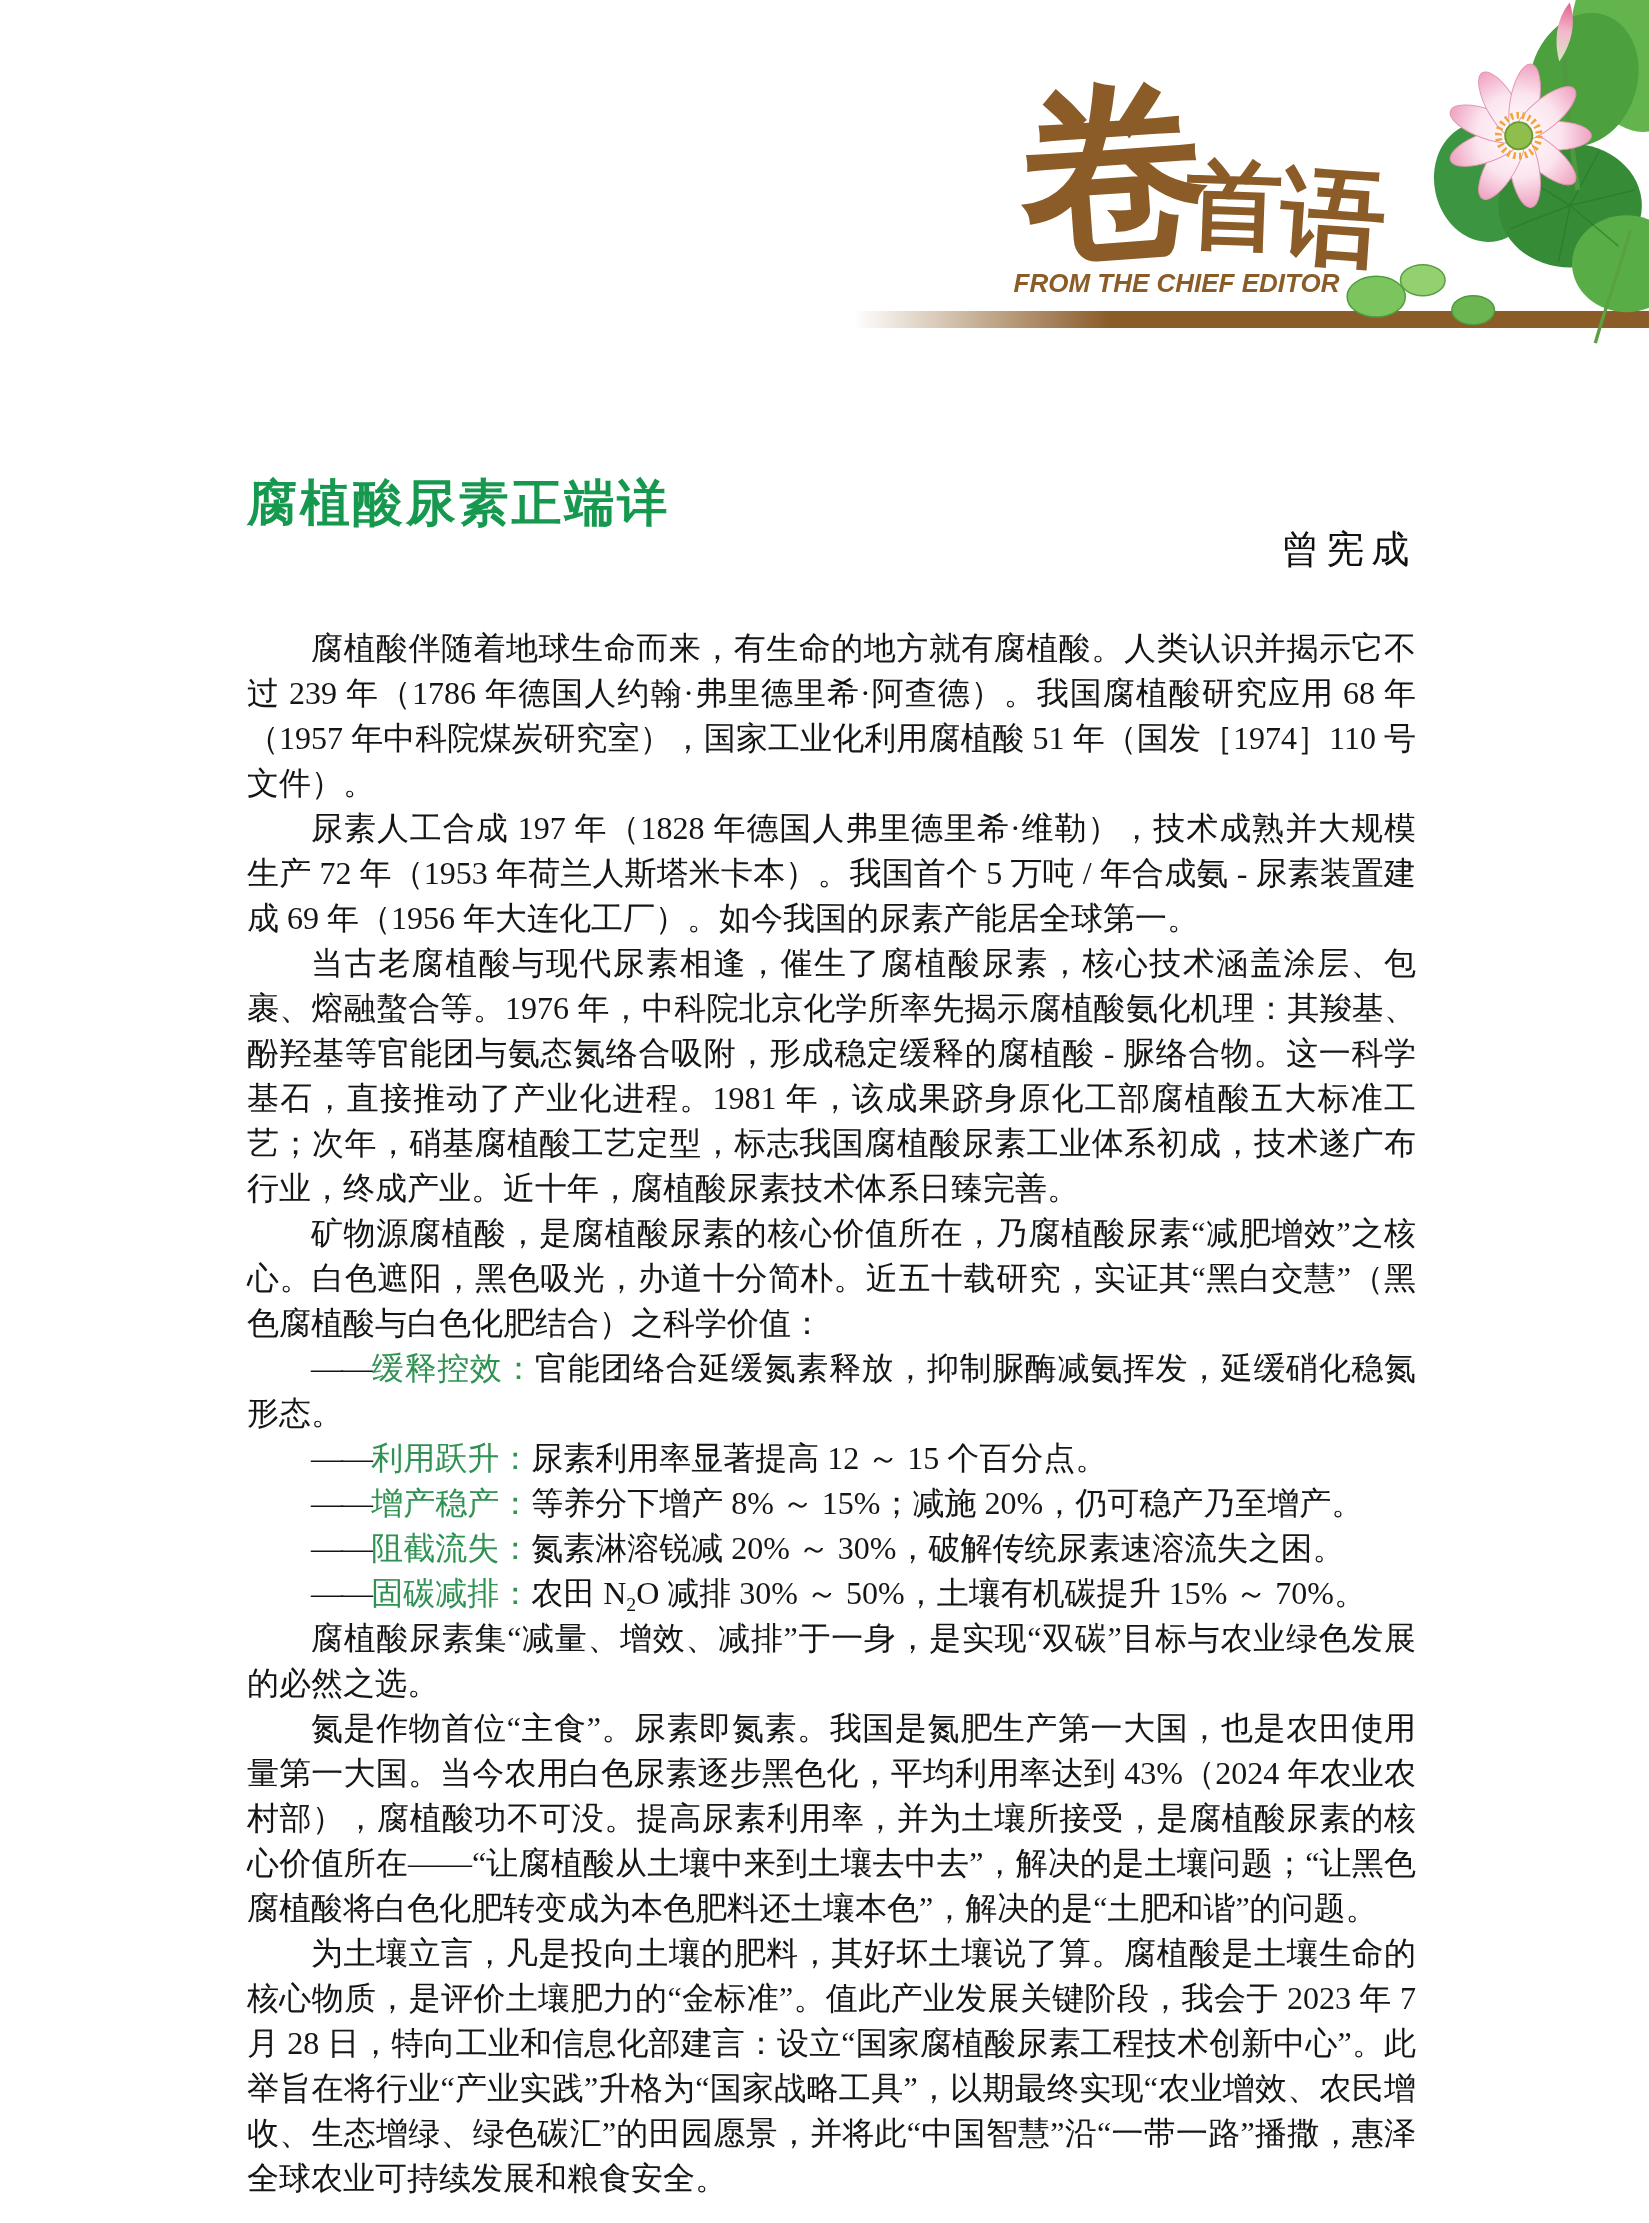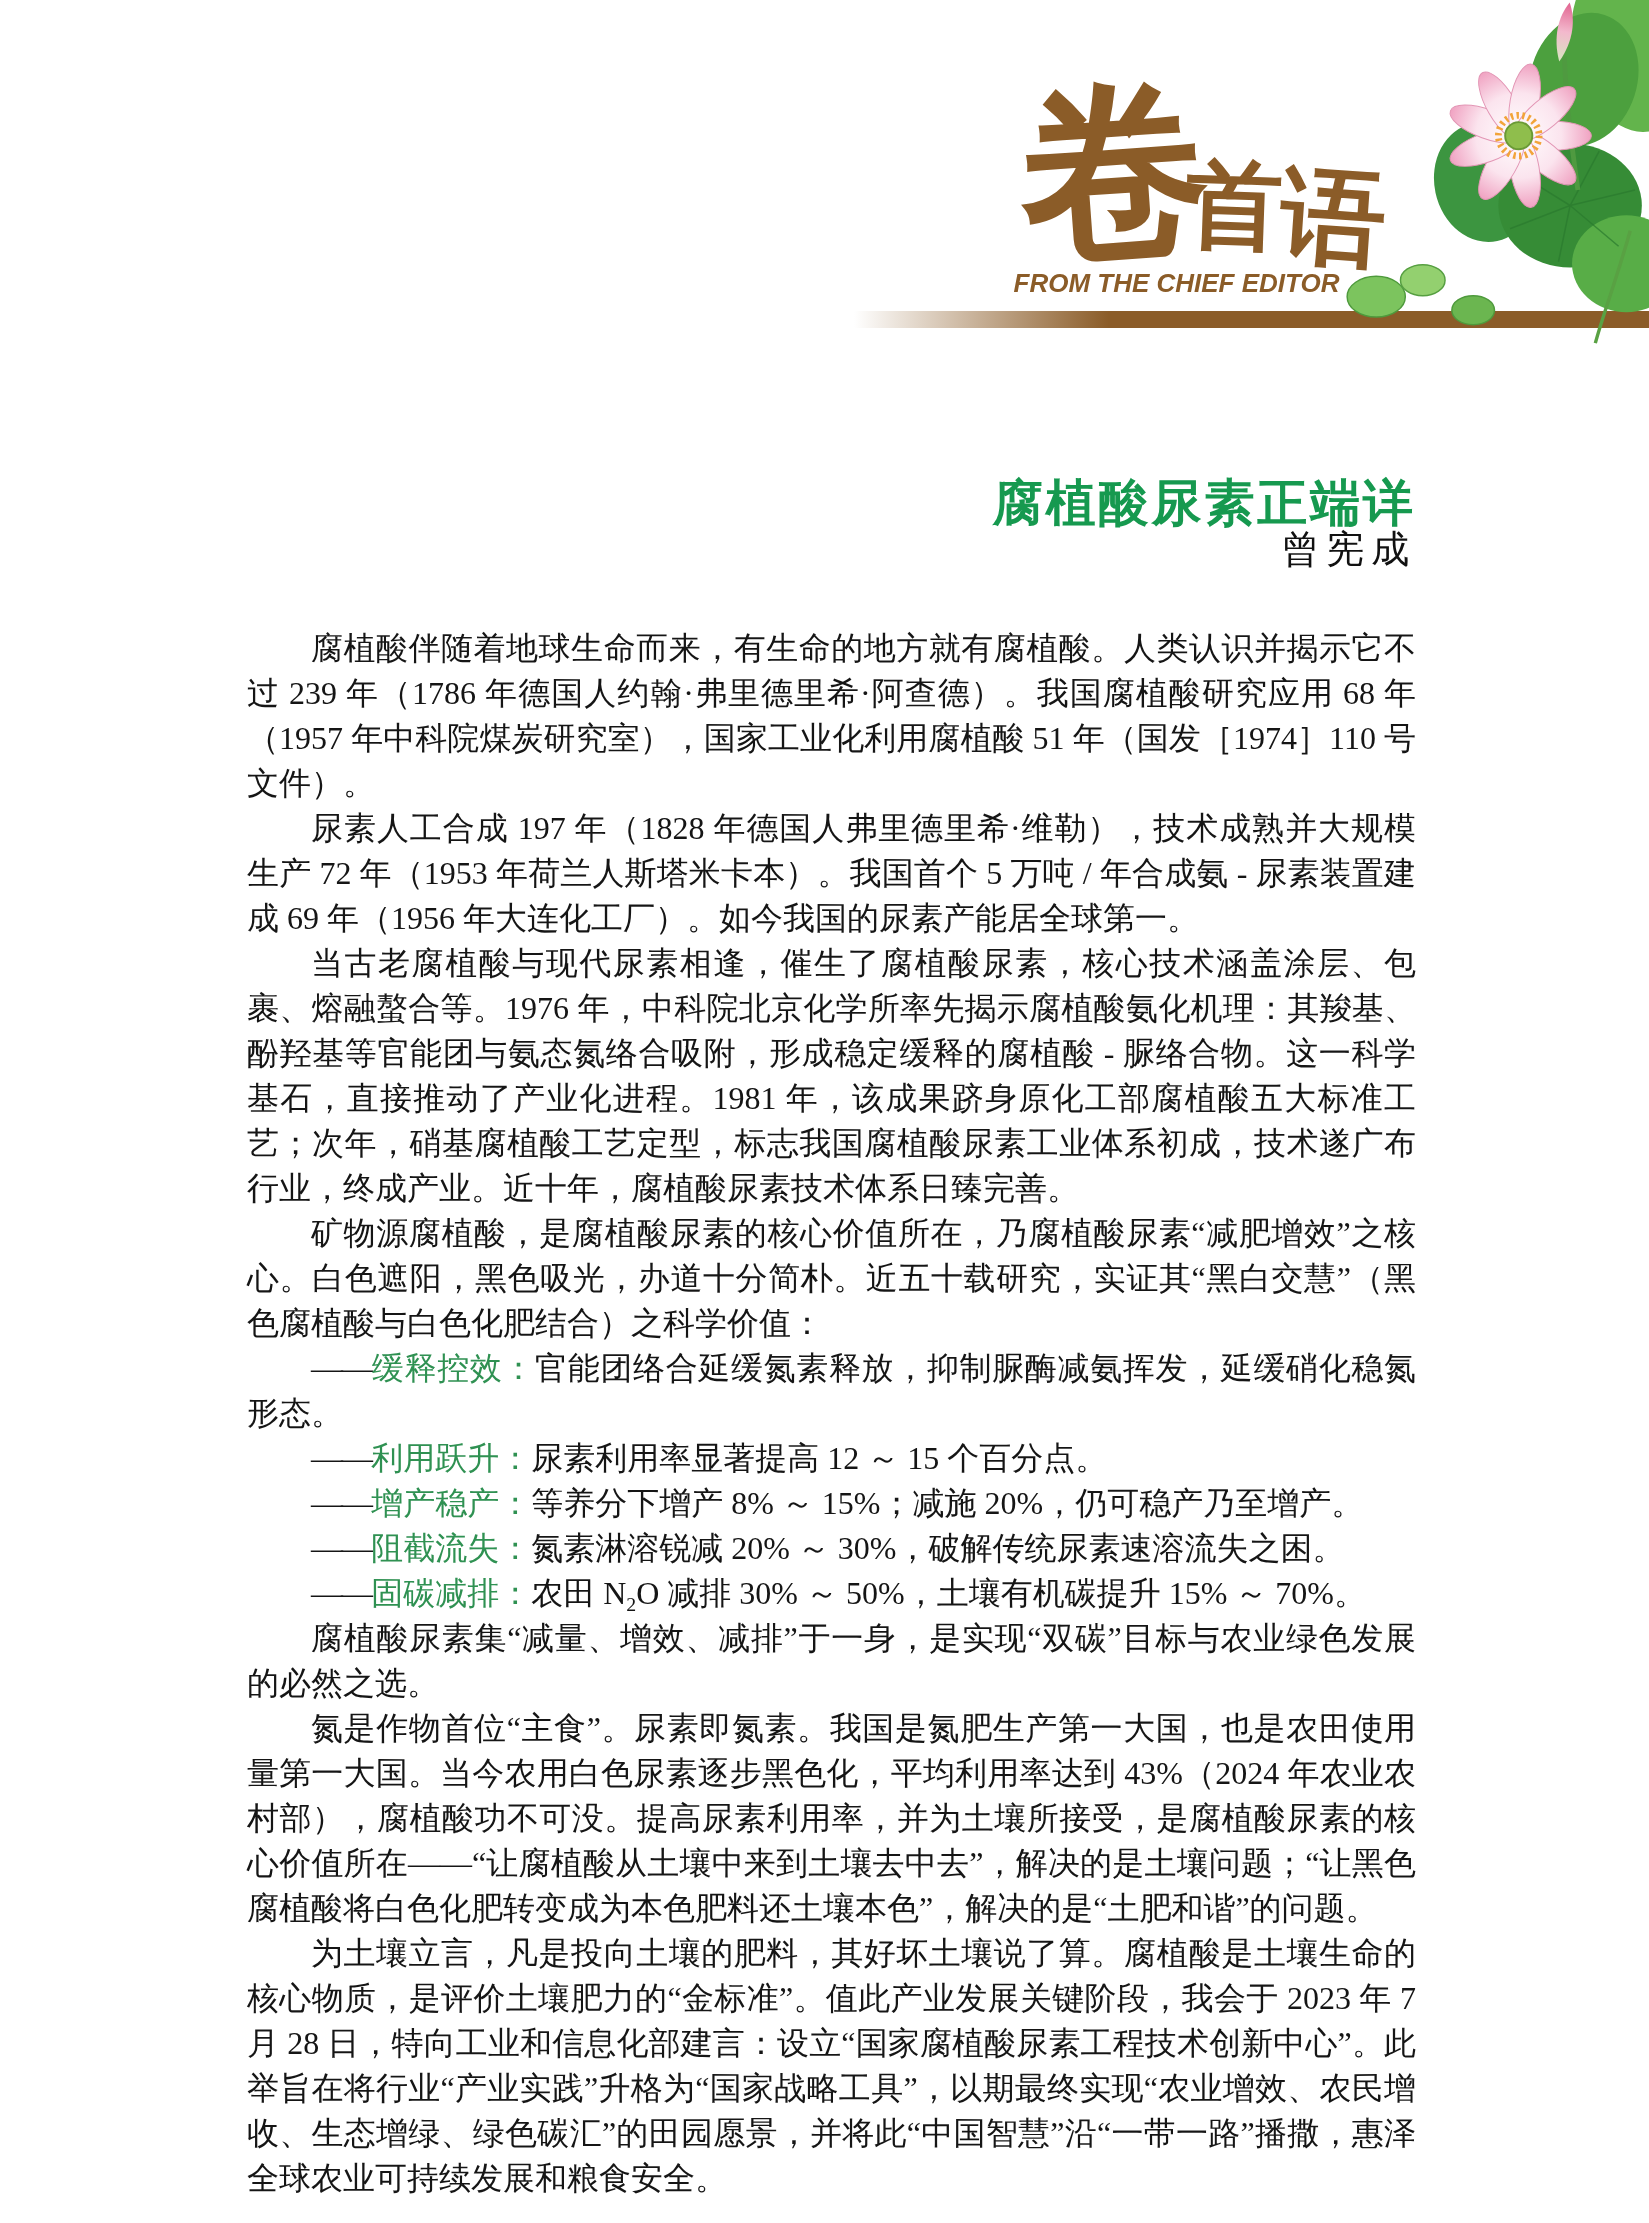--- a/index.html
+++ b/index.html
@@ -33,21 +33,21 @@
   }
   .masthead-rule{
     position:absolute;left:854px;top:311px;width:796px;height:16.5px;
     background:linear-gradient(90deg,rgba(255,255,255,0) 0%,var(--brand-brown,#8b5c28) 32%,var(--brand-brown,#8b5c28) 100%);
   }
   .artwork{position:absolute;left:1339px;top:0;width:311px;height:349px;}
 
   
   .article-title{
     position:absolute;left:247px;top:442px;width:1169px;
-    text-align:right;
+    text-align:left;
     font-family:"Liberation Sans","DejaVu Sans",sans-serif;
     font-weight:bold;font-size:50px;line-height:1.1;
     letter-spacing:2.9px;
     color:var(--title-green,#16994f);
   }
   .article-author{
     position:absolute;left:247px;top:524px;width:1169px;
     text-align:right;font-size:38px;letter-spacing:6.8px;
     color:#111;
   }

